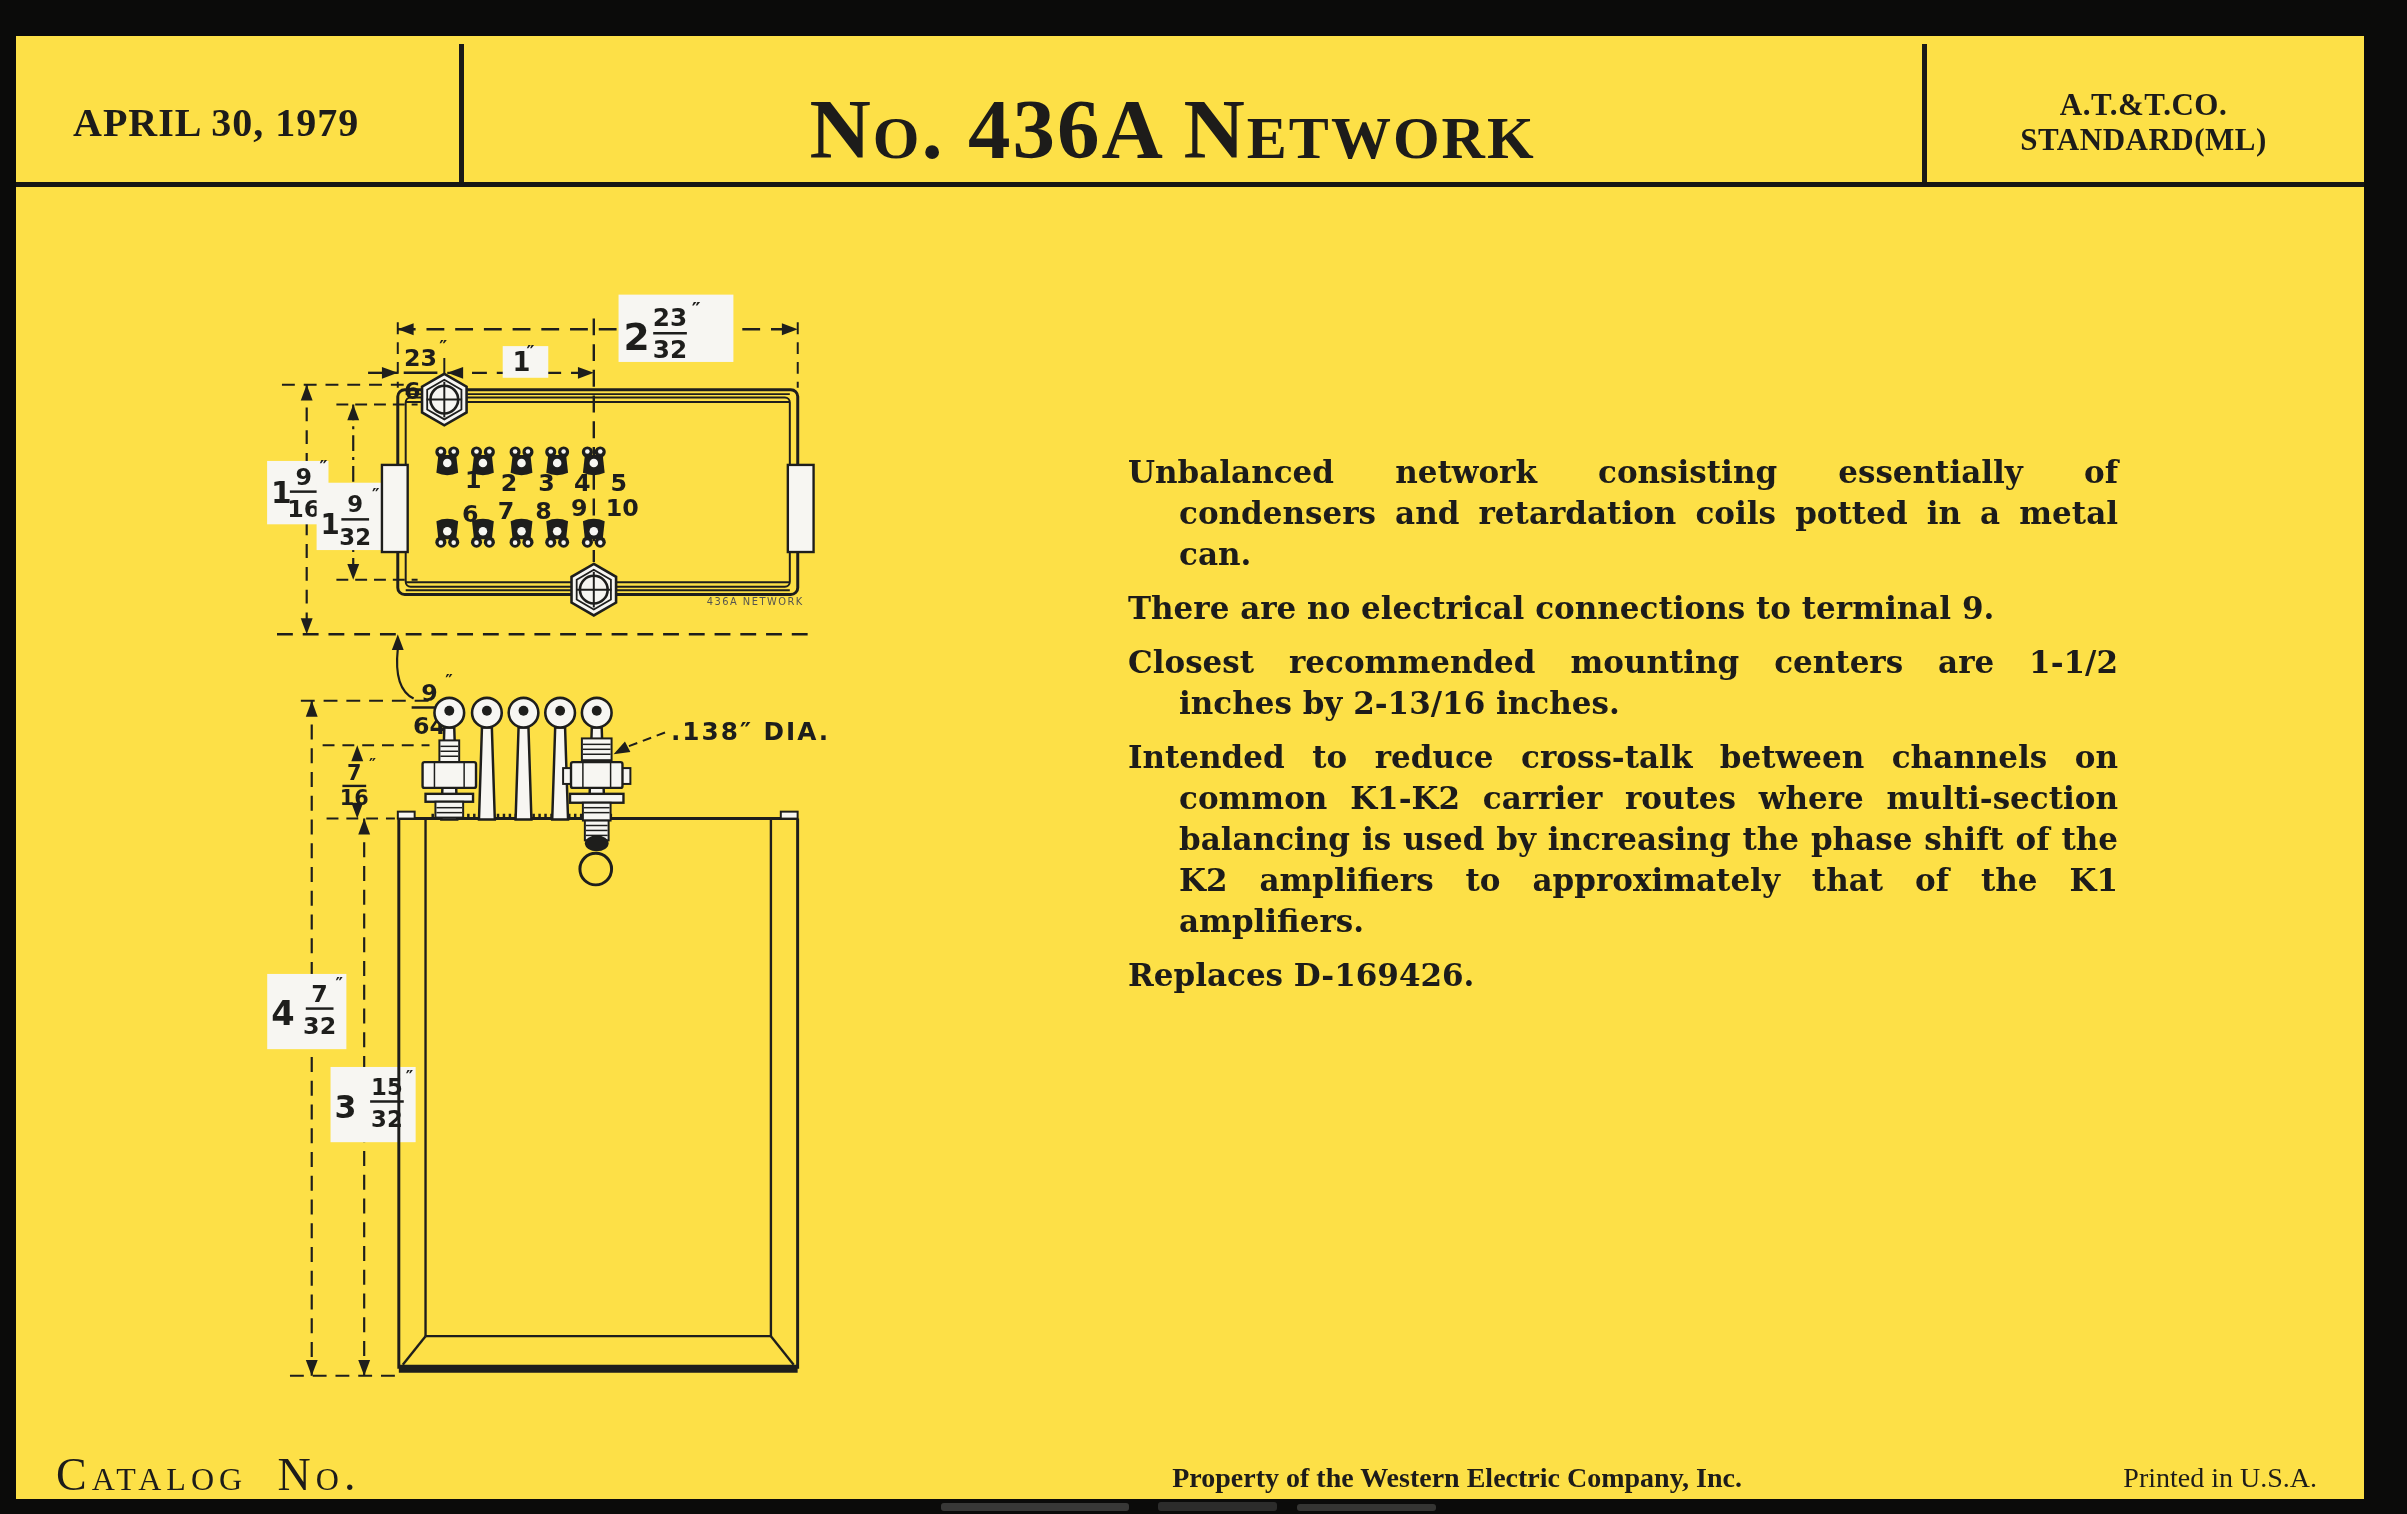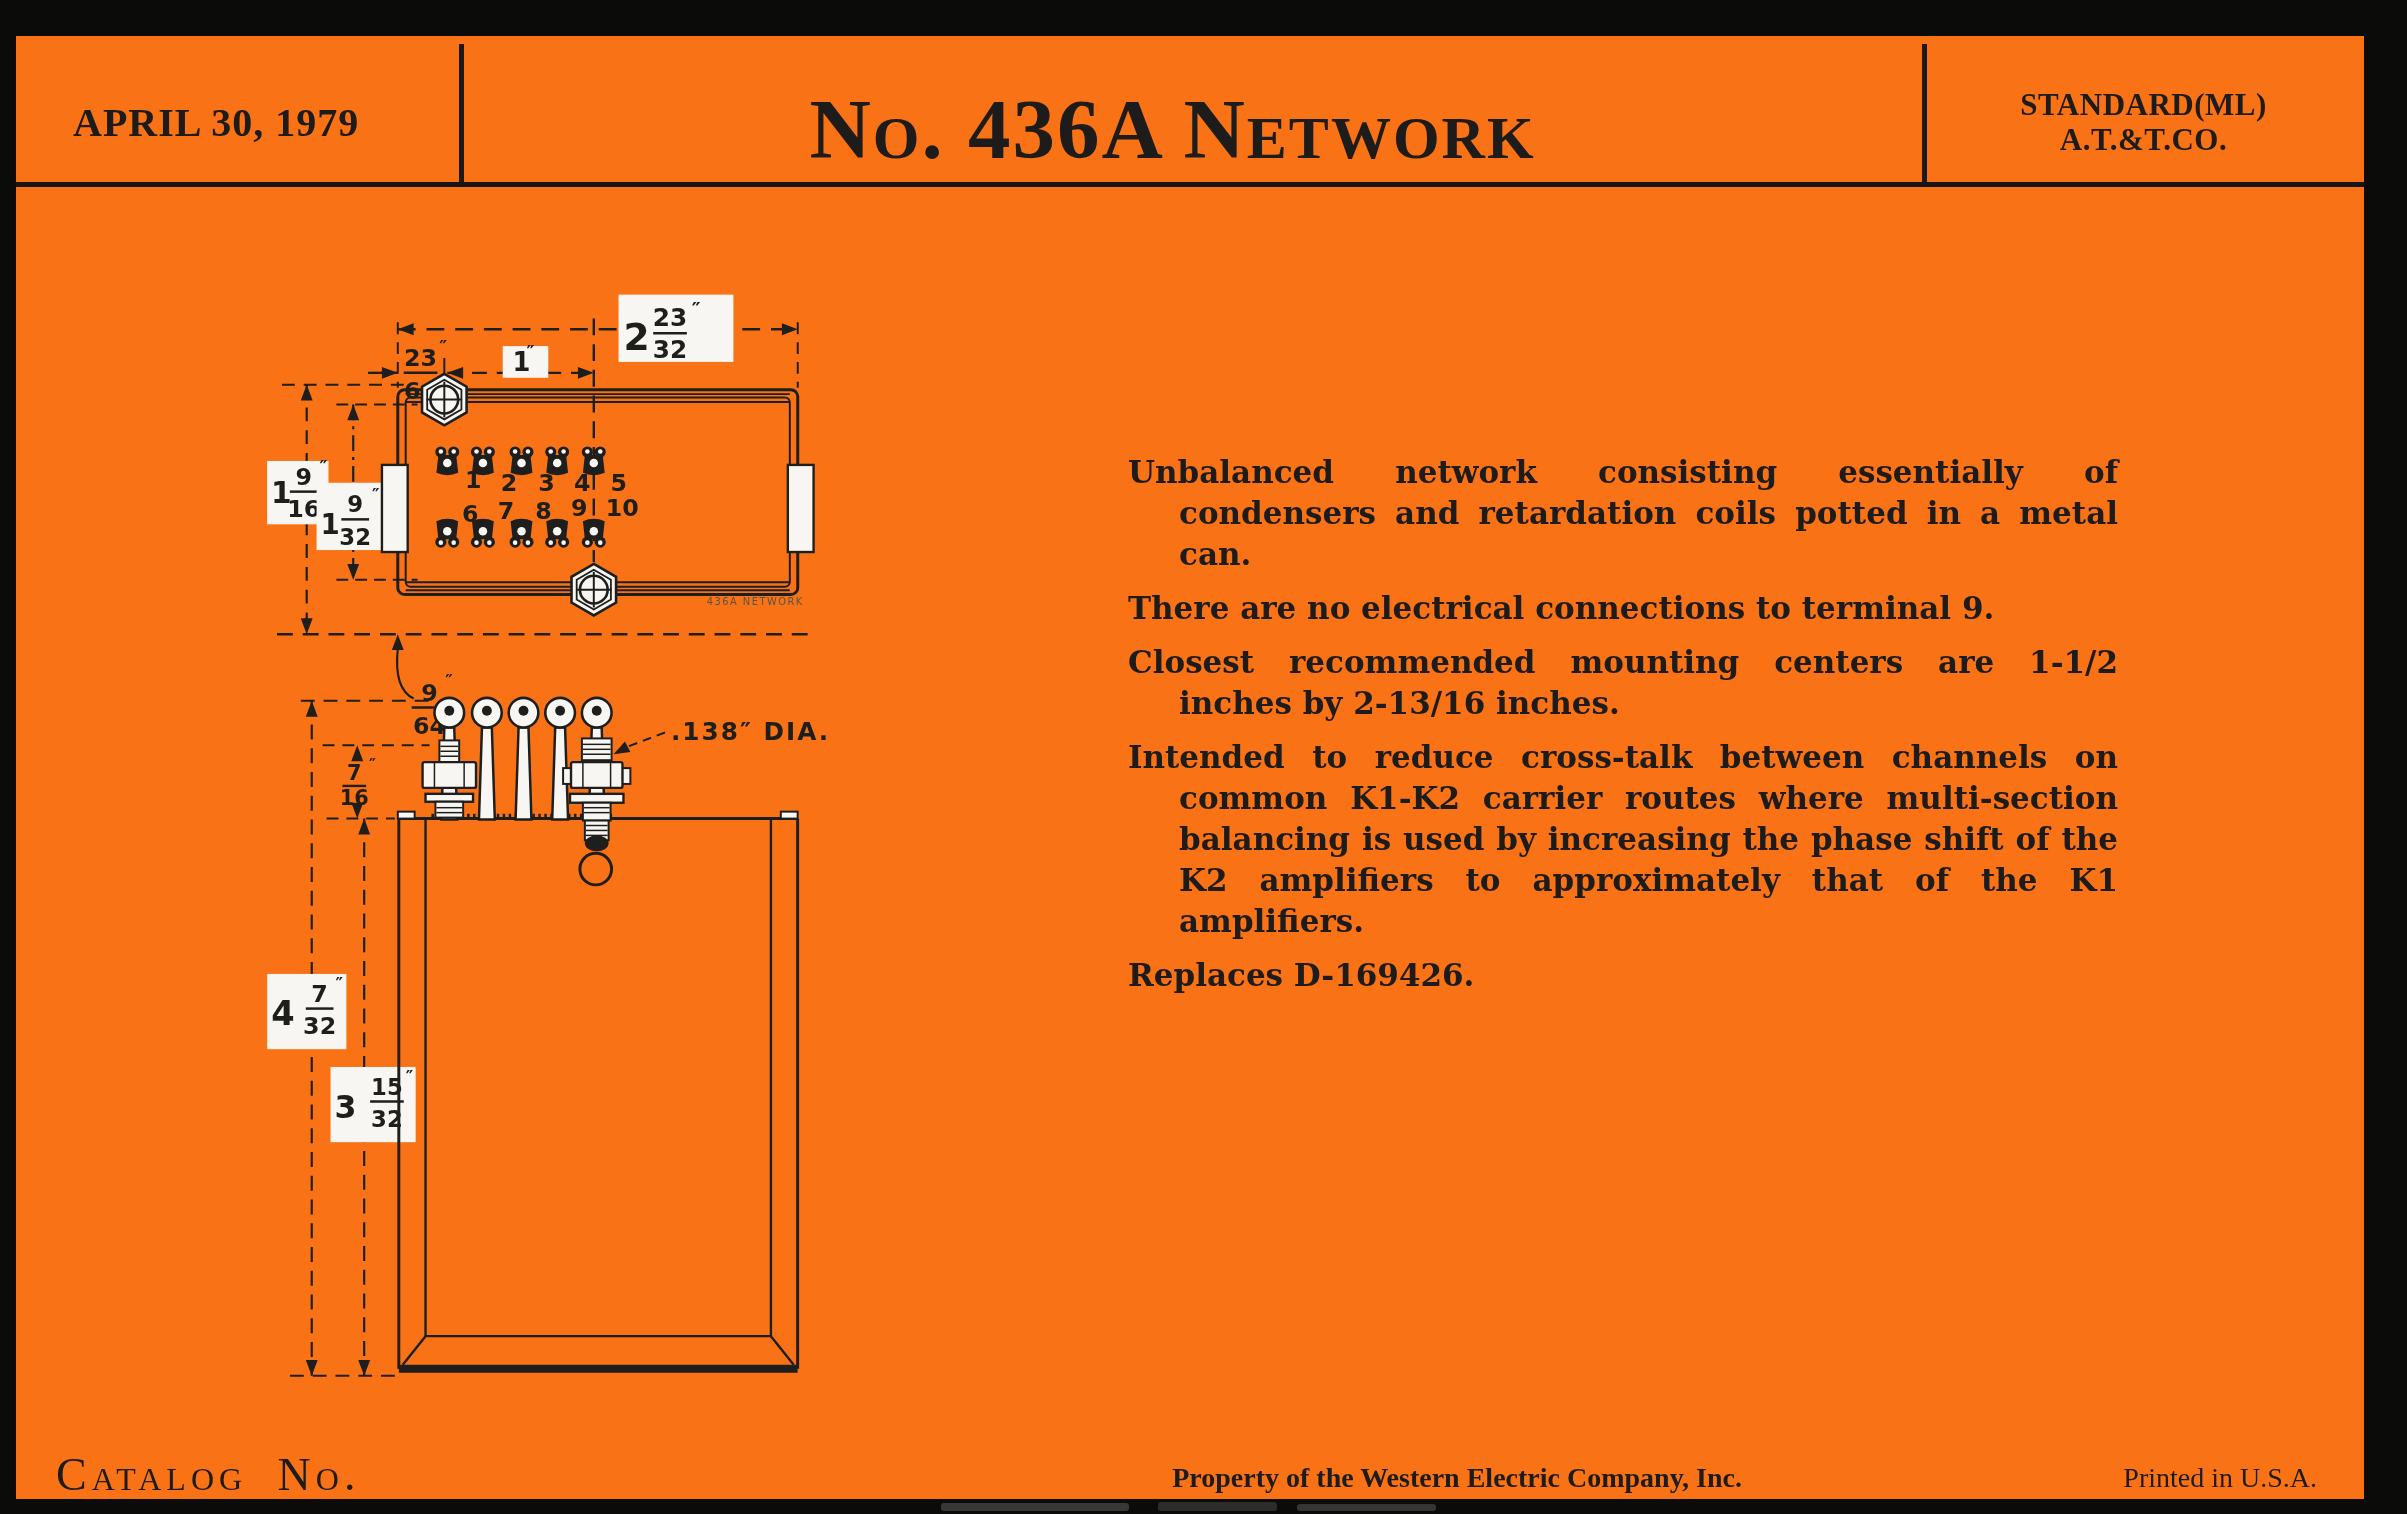--- a/index.html
+++ b/index.html
@@ -1,19 +1,19 @@
 <!DOCTYPE html>
 <html><head>
 <meta charset="utf-8">
 <style>
   html,body{margin:0;padding:0;background:#000;}
   #stage{position:relative;width:2408px;height:1515px;background:#0b0b0a;overflow:hidden;
          font-family:"Liberation Serif",serif;color:#1d1c1a;}
   
-  #paper{position:absolute;left:16px;top:36px;width:2348px;height:1463px;background:#f97316;}
+  #paper{position:absolute;left:16px;top:36px;width:2348px;height:1463px;background:#fde047;}
   .smudge{position:absolute;background:#5f5f5c;opacity:.55;border-radius:3px;}
 
   
   .hdr-rule{position:absolute;left:0;top:146px;width:100%;height:5px;background:#161614;}
   .hdr-div{position:absolute;top:8px;width:5px;height:140px;background:#1a1a18;}
   .date{position:absolute;left:57px;top:63px;width:317px;font-weight:bold;font-size:40px;
         letter-spacing:1px;white-space:nowrap;}
   .title{position:absolute;left:425px;top:44px;width:1463px;text-align:center;font-weight:bold;
          font-size:85px;font-variant:small-caps;letter-spacing:2px;white-space:nowrap;}
   .orgblock{position:absolute;left:1906px;top:51px;width:443px;text-align:center;font-weight:bold;
@@ -42,22 +42,22 @@
 
 <div id="stage">
   <div id="paper">
 
     <div class="hdr-div" style="left:443px"></div>
     <div class="hdr-div" style="left:1906px"></div>
     <div class="hdr-rule"></div>
     <div class="date">APRIL 30, 1979</div>
     <div class="title">No. 436A Network</div>
     <div class="orgblock">
+      <div>A.T.&amp;T.CO.</div>
       <div>STANDARD(ML)</div>
-      <div>A.T.&amp;T.CO.</div>
     </div>
 
     <svg style="left:162px;top:217px" width="693" height="505" viewBox="0 0 700 510">
       <defs>
         <g id="hexnut">
           <polygon points="0,-26 22.5,-13 22.5,13 0,26 -22.5,13 -22.5,-13" fill="#f7f6f2" class="ink" stroke-width="2.6"></polygon>
           <polygon points="0,-20 17.3,-10 17.3,10 0,20 -17.3,10 -17.3,-10" fill="none" class="ink" stroke-width="1.8"></polygon>
           <circle cx="0" cy="0" r="14" fill="none" class="ink" stroke-width="2.6"></circle>
           <line x1="-18" y1="0" x2="18" y2="0" class="ink" stroke-width="2"></line>
           <line x1="0" y1="-18" x2="0" y2="18" class="ink" stroke-width="2"></line>

